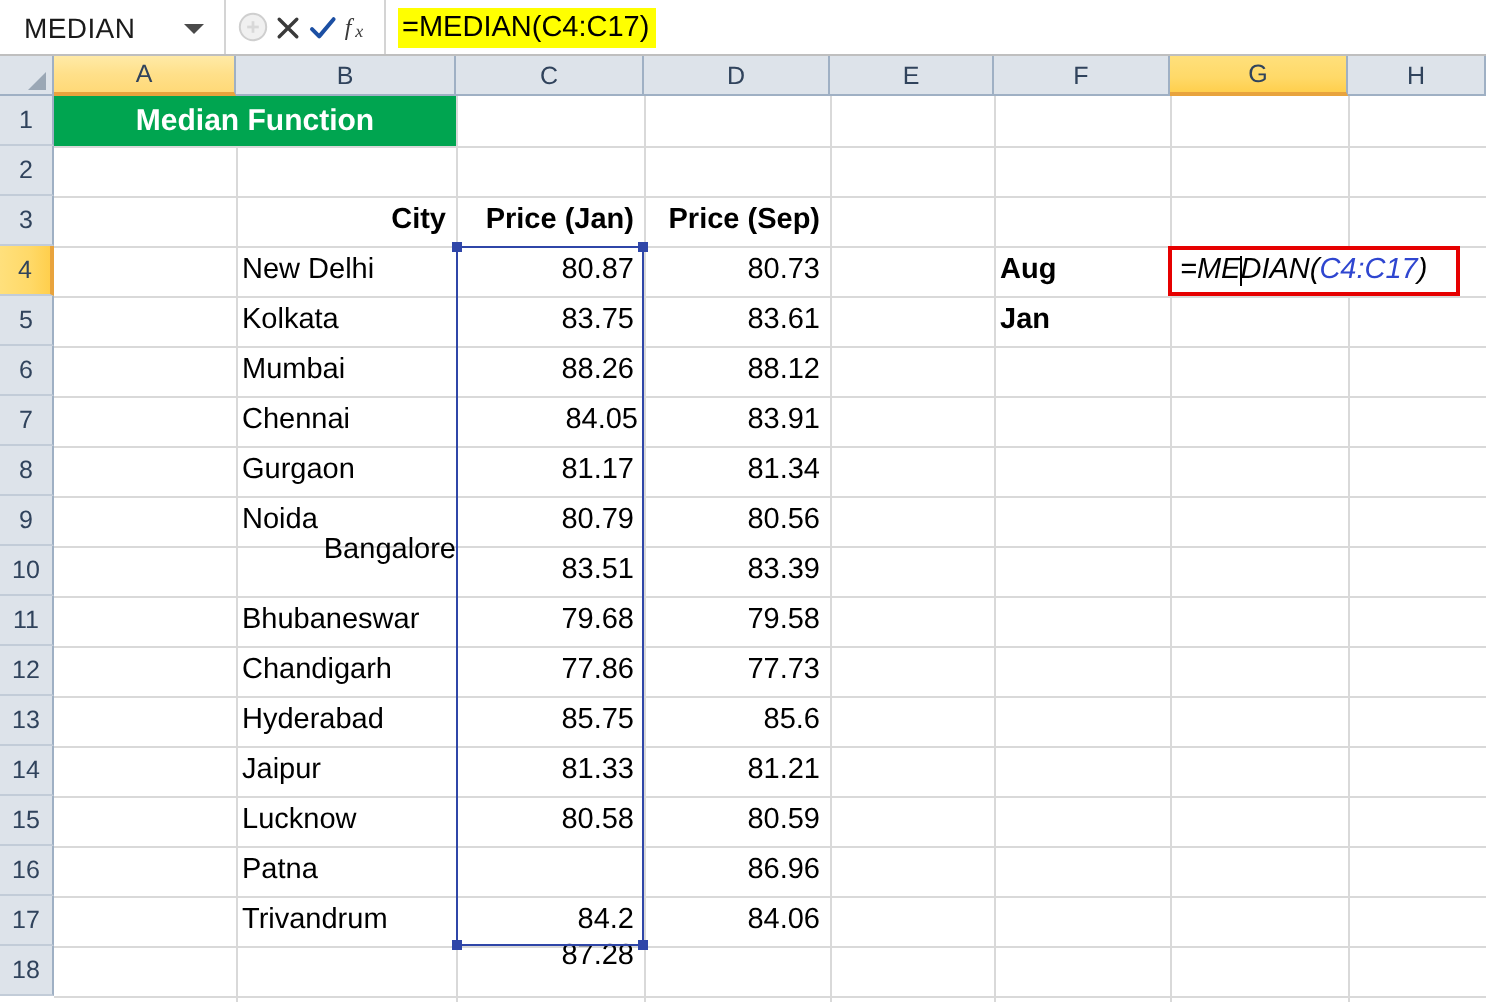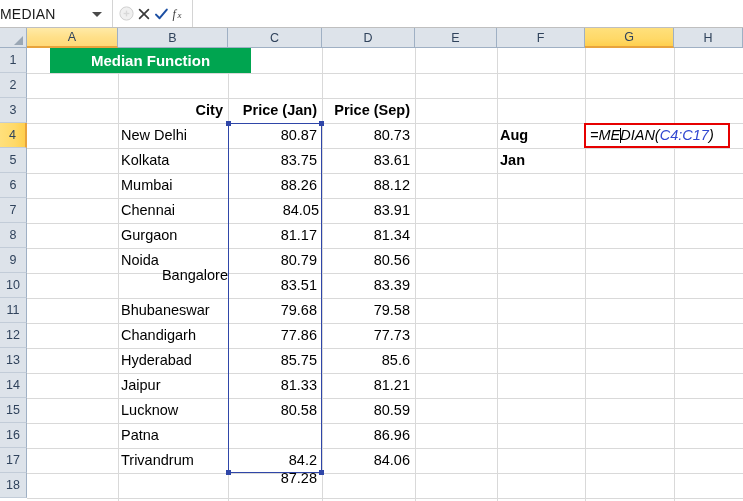--- a/index.html
+++ b/index.html
@@ -25,21 +25,21 @@
     display: flex;
     align-items: stretch;
     box-sizing: border-box;
   }
   #name-box {
     width: 113px;
     border-right: 1px solid #d4d4d4;
     display: flex;
     align-items: center;
     box-sizing: border-box;
-    padding-left: 0;
+    padding-left: 12px;
     position: relative;
   }
   #name-box-text {
     font-size: 14px;
     color: #1a1a1a;
     letter-spacing: .2px;
   }
   #name-box-arrow {
     position: absolute;
     right: 10px; top: 50%;
@@ -258,20 +258,23 @@
       </svg>
     </span>
     <span class="fb-btn" id="btn-fx">
       <svg width="15" height="15" viewBox="0 0 15 15">
         <text x="0.4" y="11.6" font-family="Liberation Serif, serif" font-style="italic" font-size="12" fill="#3a3a3a">f</text>
         <text x="5.6" y="12.4" font-family="Liberation Serif, serif" font-style="italic" font-size="9" fill="#3a3a3a">x</text>
       </svg>
     </span>
   </div>
 
+  <div id="formula-input-wrap">
+    <span id="formula-input-text">=MEDIAN(C4:C17)</span>
+  </div>
 </div>
 
 <div id="col-headers">
   <div id="corner-box">
     <span id="corner-tri"></span>
   </div>
 <div class="colhdr sel-light" style="left: 27px; width: 91px;">
       <span>A</span>
     </div>
     <div class="colhdr" style="left: 118px; width: 110px;">
@@ -376,21 +379,21 @@
       <div class="gridline-h" style="top: 275px;"></div>
       <div class="gridline-h" style="top: 300px;"></div>
       <div class="gridline-h" style="top: 325px;"></div>
       <div class="gridline-h" style="top: 350px;"></div>
       <div class="gridline-h" style="top: 375px;"></div>
       <div class="gridline-h" style="top: 400px;"></div>
       <div class="gridline-h" style="top: 425px;"></div>
       <div class="gridline-h" style="top: 450px;"></div>
     </div>
   <div id="cells">
-      <div id="title-banner" style="left: 0px; top: 0px; width: 201px; height: 25px; background: rgb(0, 165, 80); color: rgb(255, 255, 255); margin-left: 23px;">
+      <div id="title-banner" style="left: 0px; top: 0px; width: 201px; height: 25px; background: rgb(0, 165, 80); color: rgb(255, 255, 255);">
         <span>Median Function</span>
       </div>
       <div class="cell right bold" style="left: 91px; top: 50px; width: 110px; height: 25px;">
         <span>City</span>
       </div>
       <div class="cell right bold" style="left: 201px; top: 50px; width: 94px; height: 25px;">
         <span>Price (Jan)</span>
       </div>
       <div class="cell right bold" style="left: 295px; top: 50px; width: 93px; height: 25px;">
         <span>Price (Sep)</span>

